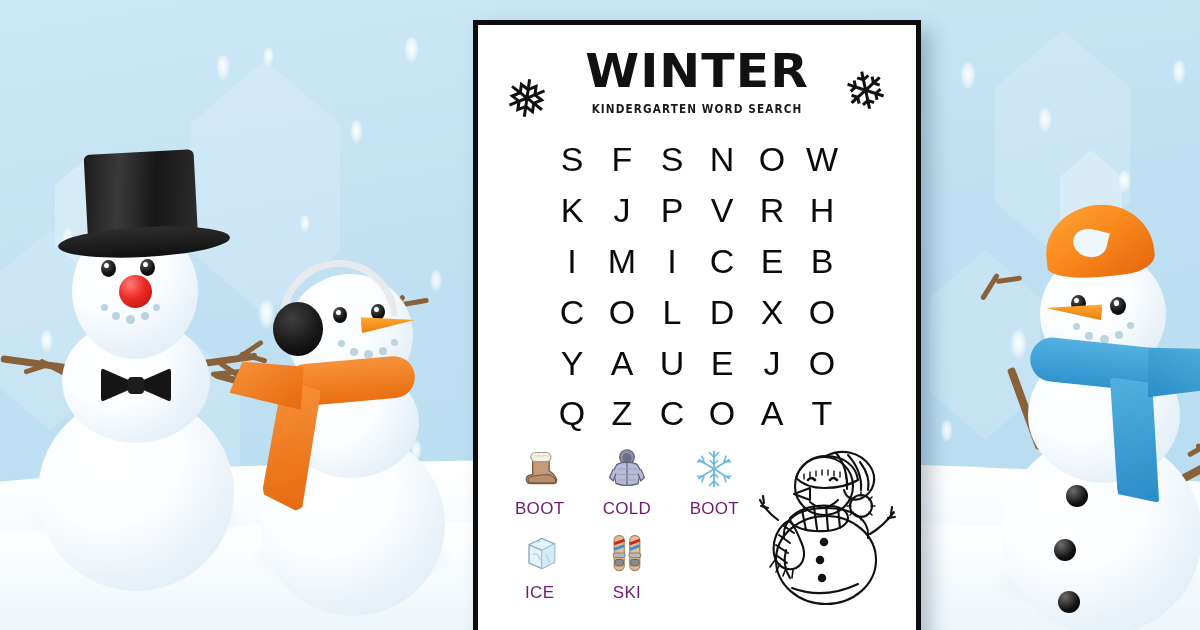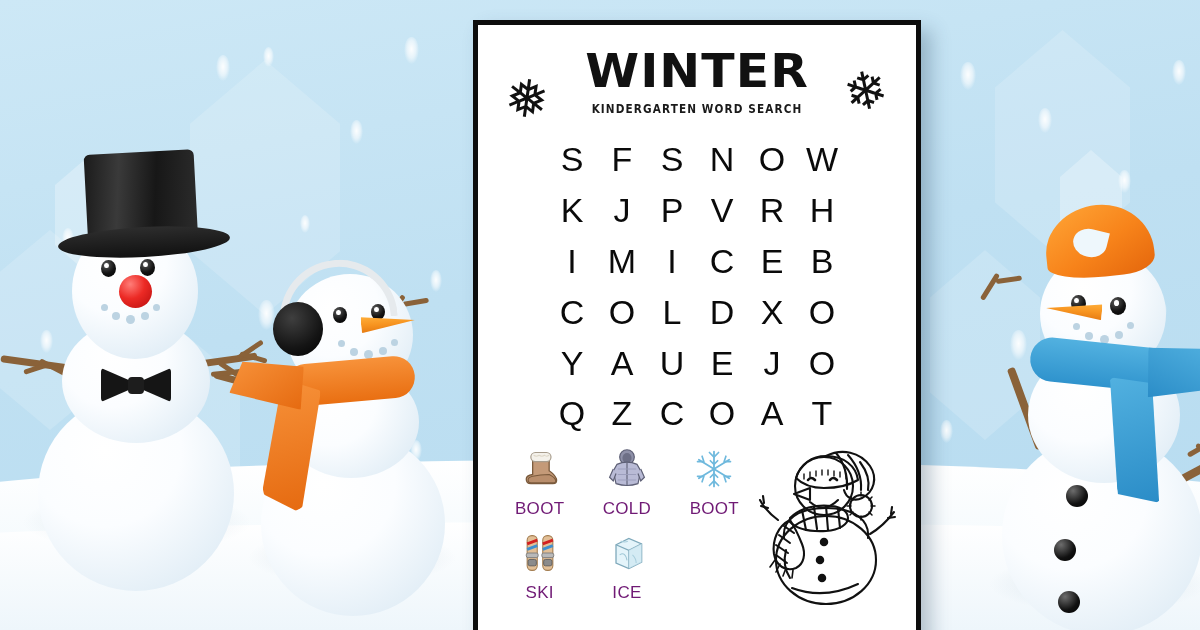--- a/index.html
+++ b/index.html
@@ -333,53 +333,53 @@
       <path d="M13 32 l-7 0 M13 32 l-2 6"></path>
       <path d="M35 16 l7 0 M35 16 l2 -6"></path>
       <path d="M24 19 l-4 -4 M24 19 l4 -4 M24 29 l-4 4 M24 29 l4 4"></path>
     </g>
   </svg>
         </div>
         <div class="word-label">BOOT</div>
       </div>
       <div class="word-cell">
         <div class="word-ico">
+          <svg id="svg-ice-cube-icon" viewBox="0 0 48 48" width="44" height="44">
+    <path d="M12 15 L26 8 L40 14 L40 34 L26 41 L12 35 Z" fill="#e4f4fa" stroke="#7fa9bb" stroke-width="1.4"></path>
+    <path d="M12 15 L26 21 L40 14" fill="none" stroke="#7fa9bb" stroke-width="1.3"></path>
+    <path d="M26 21 L26 41" fill="none" stroke="#7fa9bb" stroke-width="1.3"></path>
+    <path d="M26 21 L40 14 L40 34 L26 41 Z" fill="#cfe9f3" opacity="0.8"></path>
+    <path d="M16 26 q6 -4 8 6" fill="none" stroke="#9fc7d6" stroke-width="1.1"></path>
+    <path d="M17 11 q5 2 8 0" fill="none" stroke="#a9cfdd" stroke-width="1.1"></path>
+    <path d="M30 26 q4 4 4 9" fill="none" stroke="#a9cfdd" stroke-width="1.1"></path>
+  </svg>
+        </div>
+        <div class="word-label">ICE</div>
+      </div>
+      <div class="word-cell">
+        <div class="word-ico">
           <svg id="svg-skis-icon" viewBox="0 0 48 48" width="44" height="44">
     <g>
       <rect x="10" y="5" width="11" height="38" rx="5" fill="#e2bf96" stroke="#a57f53" stroke-width="1.2"></rect>
       <path d="M10 14 L21 10" stroke="#d32020" stroke-width="3"></path>
       <path d="M10 20 L21 16" stroke="#3d8fd0" stroke-width="3"></path>
       <rect x="9" y="24" width="13" height="5" rx="2" fill="#b9b9b9" stroke="#7d7d7d" stroke-width="1"></rect>
       <rect x="11" y="31" width="9" height="7" rx="2" fill="#8b8b8b" stroke="#5e5e5e" stroke-width="1"></rect>
     </g>
     <g>
       <rect x="27" y="5" width="11" height="38" rx="5" fill="#e2bf96" stroke="#a57f53" stroke-width="1.2"></rect>
       <path d="M27 14 L38 10" stroke="#d32020" stroke-width="3"></path>
       <path d="M27 20 L38 16" stroke="#3d8fd0" stroke-width="3"></path>
       <rect x="26" y="24" width="13" height="5" rx="2" fill="#b9b9b9" stroke="#7d7d7d" stroke-width="1"></rect>
       <rect x="28" y="31" width="9" height="7" rx="2" fill="#8b8b8b" stroke="#5e5e5e" stroke-width="1"></rect>
     </g>
   </svg>
         </div>
         <div class="word-label">SKI</div>
       </div>
-      <div class="word-cell">
-        <div class="word-ico">
-          <svg id="svg-ice-cube-icon" viewBox="0 0 48 48" width="44" height="44">
-    <path d="M12 15 L26 8 L40 14 L40 34 L26 41 L12 35 Z" fill="#e4f4fa" stroke="#7fa9bb" stroke-width="1.4"></path>
-    <path d="M12 15 L26 21 L40 14" fill="none" stroke="#7fa9bb" stroke-width="1.3"></path>
-    <path d="M26 21 L26 41" fill="none" stroke="#7fa9bb" stroke-width="1.3"></path>
-    <path d="M26 21 L40 14 L40 34 L26 41 Z" fill="#cfe9f3" opacity="0.8"></path>
-    <path d="M16 26 q6 -4 8 6" fill="none" stroke="#9fc7d6" stroke-width="1.1"></path>
-    <path d="M17 11 q5 2 8 0" fill="none" stroke="#a9cfdd" stroke-width="1.1"></path>
-    <path d="M30 26 q4 4 4 9" fill="none" stroke="#a9cfdd" stroke-width="1.1"></path>
-  </svg>
-        </div>
-        <div class="word-label">ICE</div>
-      </div>
     </div>
 
   <div id="coloring">
     <svg viewBox="0 0 160 168" width="160" height="168" fill="none" stroke="#111" stroke-width="2.1" stroke-linecap="round" stroke-linejoin="round">
 
       <ellipse cx="78" cy="118" rx="50" ry="44"></ellipse>
 
       <path d="M36 96 C34 78 50 66 78 66 C106 66 122 78 120 96"></path>
 
       <circle cx="76" cy="44" r="29"></circle>

